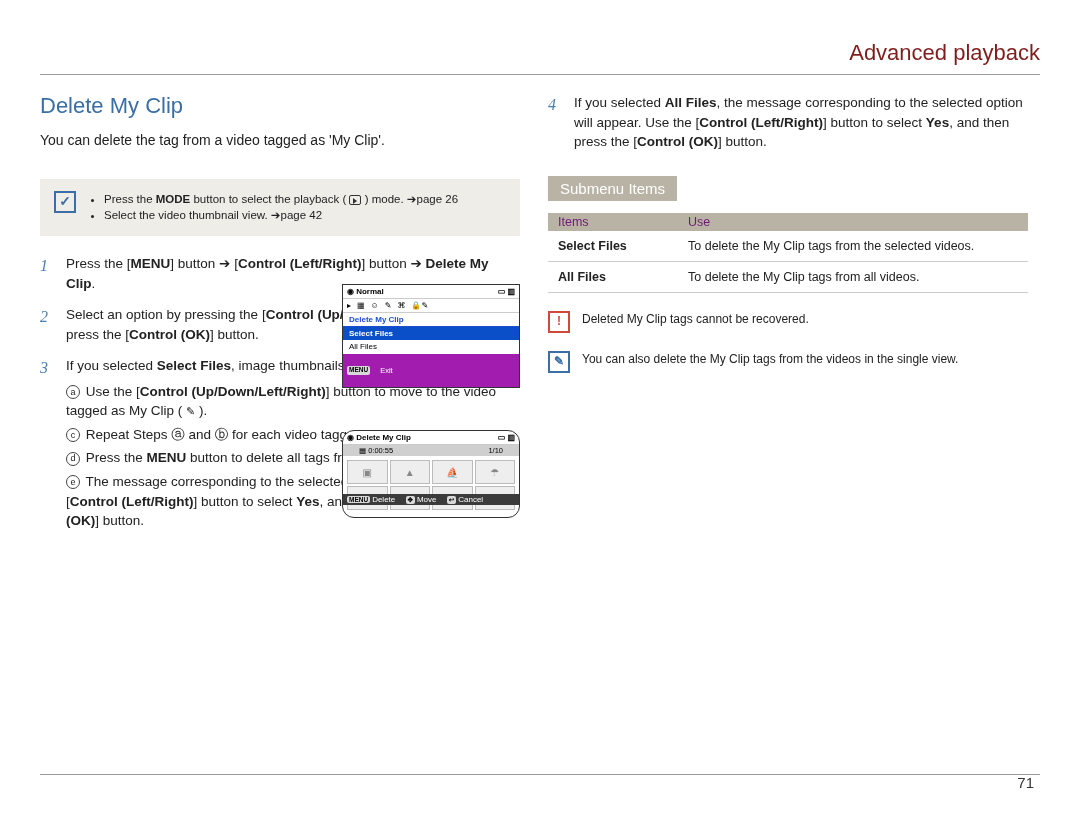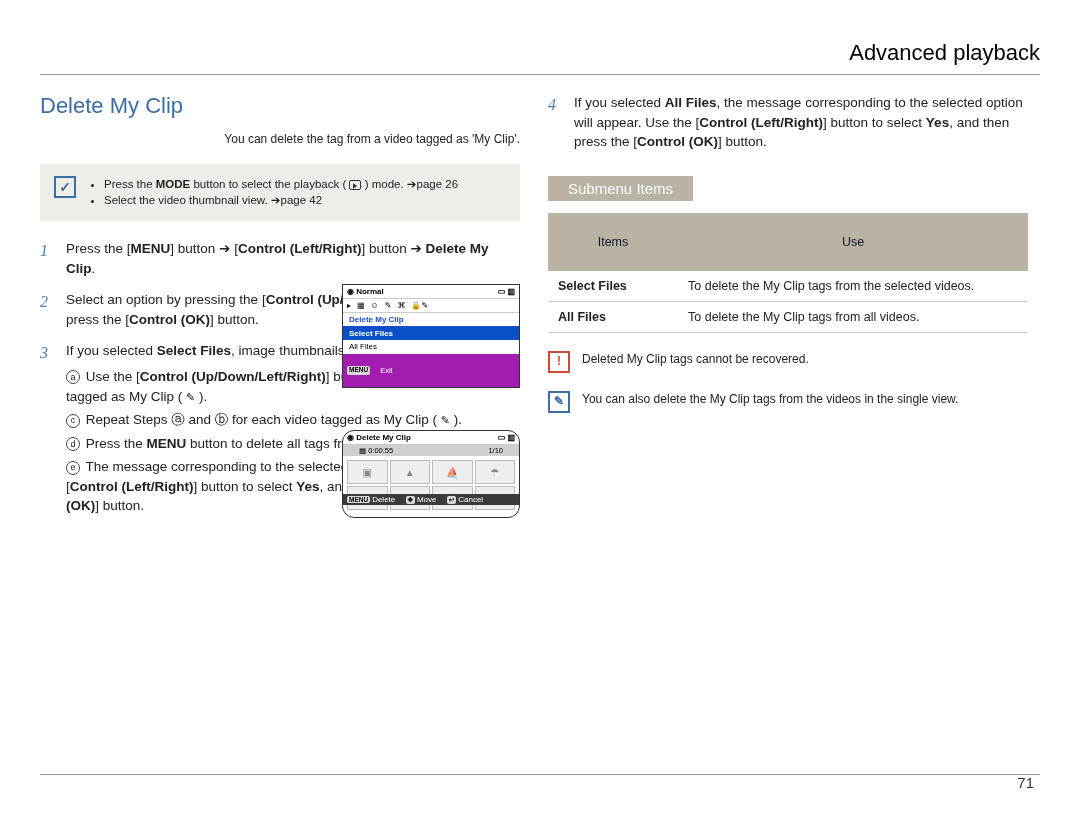--- a/index.html
+++ b/index.html
@@ -11,43 +11,42 @@
     width: 1080px;
     height: 825px;
     position: relative;
     padding: 40px 40px 20px 40px;
   }
   .header-wrap { margin-bottom: 14px; }
   .header-title {
     text-align: right;
     font-size: 22px;
     font-weight: 400;
-    color: #000000;
+    color: #7f1d1d;
     padding-bottom: 8px;
     border-bottom: 1px solid #999;
   }
   .columns {
     display: flex;
     gap: 28px;
     margin-top: 18px;
   }
   .col {
     width: 48%;
   }
   .section-title {
     font-size: 22px;
     color: #3a6ea5;
     font-weight: 400;
     margin-bottom: 12px;
   }
   .intro-text {
-    font-size: 12px;
-    margin-bottom: 16px;
+    font-size: 14px;
+    margin-bottom: 28px;
     line-height: 1.4;
-    text-align: right;
   }
   .info-box {
     background: #eeede7;
     display: flex;
     gap: 12px;
     padding: 12px 14px;
     margin-bottom: 18px;
     font-size: 11.5px;
     line-height: 1.45;
   }
@@ -128,30 +127,30 @@
   .sc-b-footer .grp{display:inline-flex;align-items:center;gap:2px;margin-right:8px;}
   .sc-b-footer .btn {background:#d8d8d8;color:#000;padding:0 2px;border-radius:2px;font-size:6.5px;font-weight:bold;}
 
   
   .step4 { margin-bottom: 24px; }
   .submenu-tag {
     display:inline-block;
     background:#b9b3a5;
     color:#fff;
     font-size:15px;
-    padding:4px 20px;
+    padding:4px 12px;
     margin-bottom:12px;
   }
   table.items {
     width:100%;
     border-collapse: collapse;
     font-size:12.5px;
   }
   table.items th {
-    background:#b9b3a5; color:#0f172a; text-align:center; padding:22px 10px; font-weight:400;
+    background:#b9b3a5; color:#701a75; text-align:left; padding:2px 10px; font-weight:400;
   }
   table.items th:first-child { width:130px; }
   table.items td {
     border-bottom:1px solid #ccc;
     padding:8px 10px;
     vertical-align: top;
   }
   table.items td.name { font-weight:bold; }
 
   .note-row { display:flex; gap:12px; margin-top:18px; font-size:12px; line-height:1.4; }

